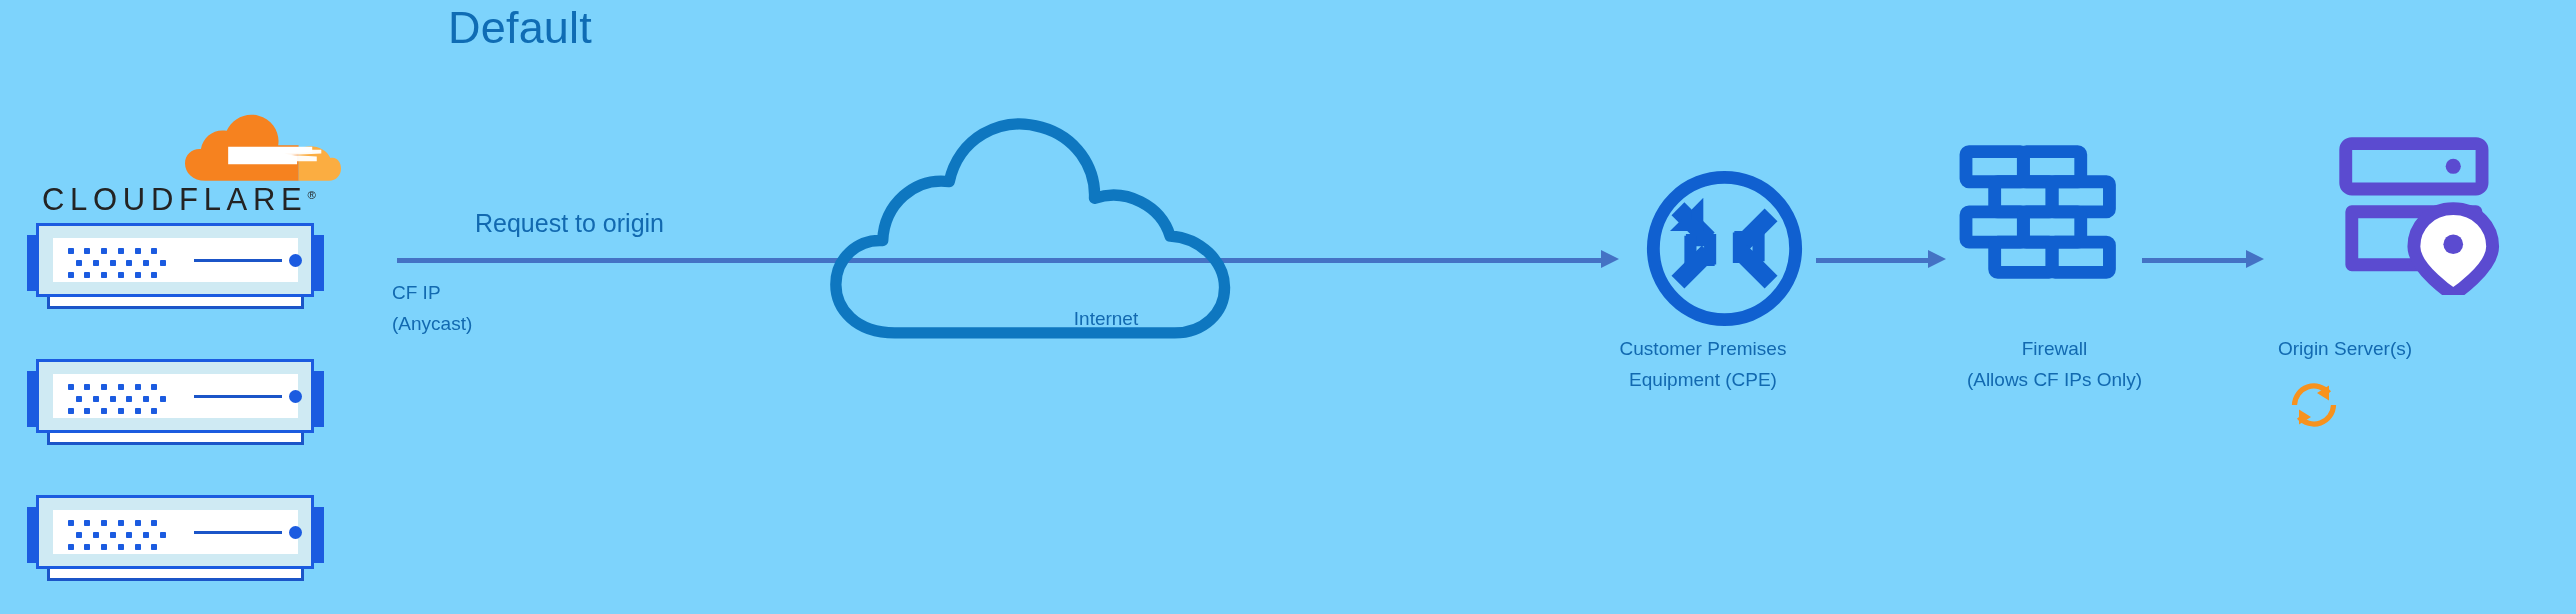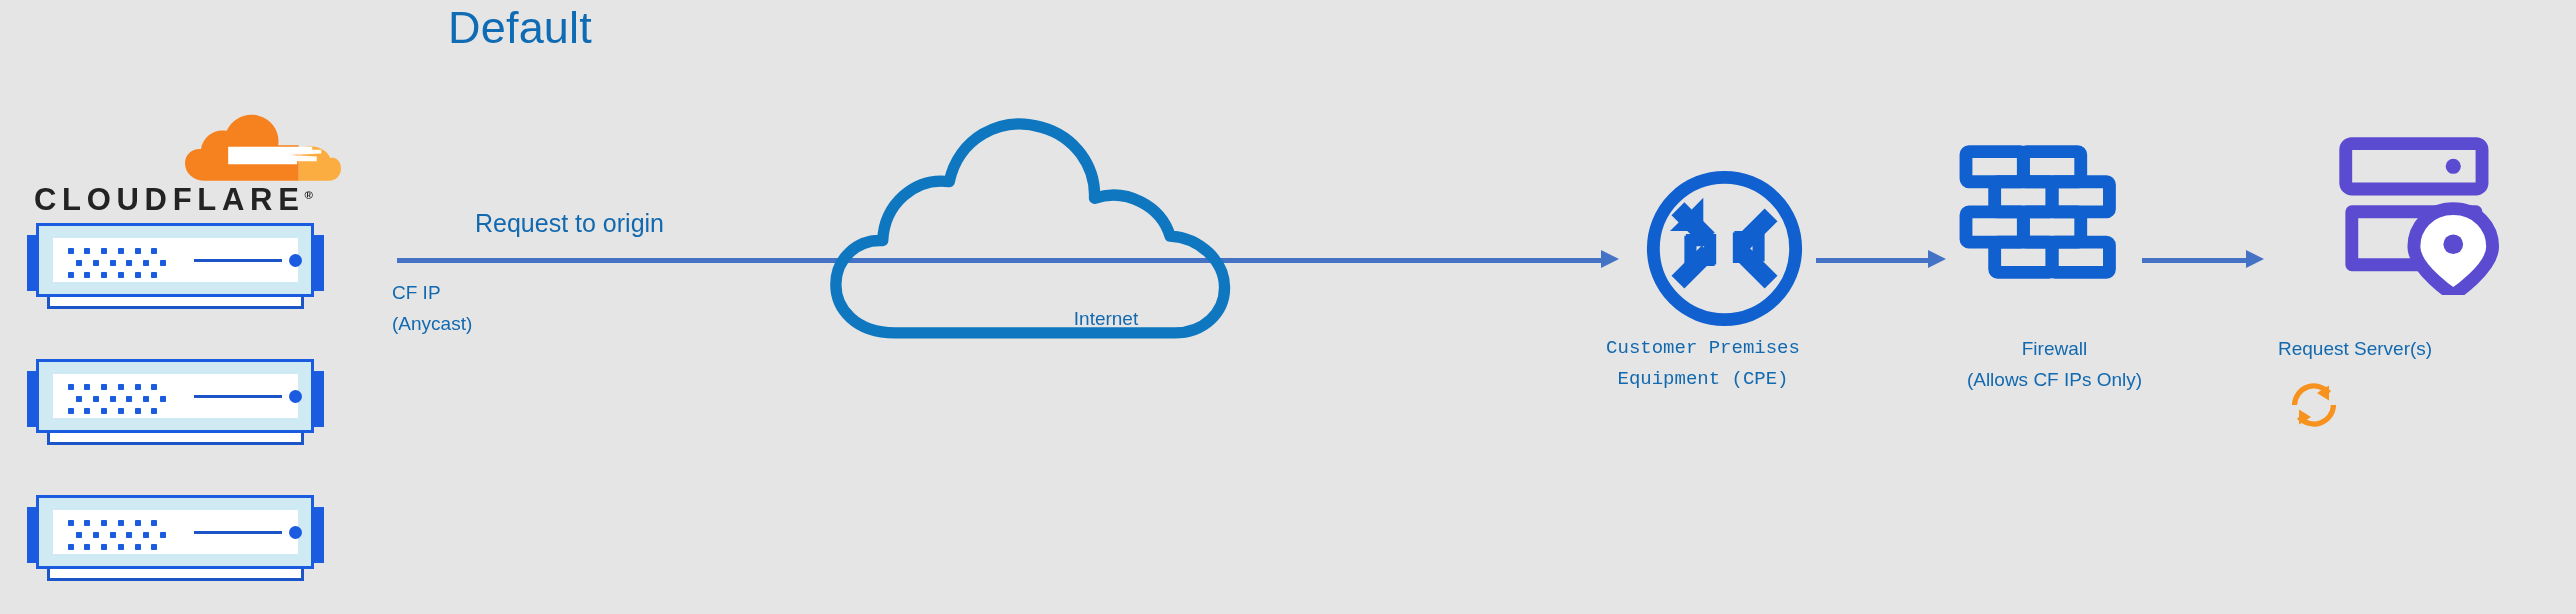--- a/index.html
+++ b/index.html
@@ -8,45 +8,45 @@
     padding: 0;
     background: #ffffff;
   }
   body {
     font-family: "Liberation Sans", "DejaVu Sans", sans-serif;
   }
   #canvas {
     position: relative;
     width: 2576px;
     height: 614px;
-    background: #e5e5e5;
+    background: #7dd3fc;
     overflow: hidden;
   }
   .abs { position: absolute; }
 
   
   #diagram-title {
     left: 448px;
     top: 0px;
     font-size: 45px;
     color: #0F6CB4;
     letter-spacing: 0.2px;
     white-space: nowrap;
     line-height: 1.25;
   }
 
   
   #cf-logo { left: 30px; top: 114px; width: 310px; height: 106px; }
   #cf-logo .mark { position: absolute; left: 155px; top: 0px; }
   #cf-logo .wordmark {
     position: absolute;
-    left: 4px;
+    left: 12px;
     top: 68px;
     font-size: 31px;
-    font-weight: bold;
+    font-weight: normal;
     letter-spacing: 5.7px;
     color: #232323;
     white-space: nowrap;
   }
   #cf-logo .wordmark sup {
     font-size: 11.4px;
     letter-spacing: 0;
     vertical-align: super;
   }
 
@@ -124,21 +124,21 @@
     color: #1269B0;
     font-size: 19px;
     line-height: 31px;
     white-space: pre-line;
   }
   .label.center { text-align: center; }
 
   #label-request-to-origin { left: 475px; top: 208px; font-size: 25px; }
   #label-cf-ip            { left: 392px; top: 277px; }
   #label-internet         { left: 1000px; top: 303px; width: 212px; }
-  #label-cpe              { left: 1529px; top: 333px; width: 348px; font-family: Liberation Mono, monospace; }
+  #label-cpe              { left: 1529px; top: 333px; width: 348px; }
   #label-firewall         { left: 1888px; top: 333px; width: 333px; }
   #label-origin           { left: 2278px; top: 333px; width: 298px; }
   #label-cloudflared      { left: 2355px; top: 377px; width: 219px; line-height: 30px; }
 
   
   #internet-cloud { left: 825px; top: 106px; }
 
   
   #cpe-icon { left: 1642px; top: 166px; }
 
@@ -358,21 +358,21 @@
       <path d="M18 100 L182 100 L182 120 L160 152 L160 170 L18 170 Z" fill="none" stroke="#5B4BD0" stroke-width="17" stroke-linejoin="round"></path>
 
       <path d="M152 96
                C 120 96 100 120 100 146
                C 100 176 152 210 152 210
                C 152 210 204 176 204 146
                C 204 120 184 96 152 96 Z" fill="#FFFFFF" stroke="#5B4BD0" stroke-width="17" stroke-linejoin="round"></path>
       <circle cx="152" cy="143" r="13" fill="#5B4BD0"></circle>
     </svg>
   </div>
-  <div class="abs label" id="label-origin">Request Server(s)</div>
+  <div class="abs label" id="label-origin">Origin Server(s)</div>
 
   <div class="abs" id="cloudflared-icon">
     <svg width="54" height="54" viewBox="0 0 72 72" xmlns="http://www.w3.org/2000/svg">
       <g fill="none" stroke="#F7921E" stroke-width="7" stroke-linecap="butt">
         <path d="M10 36 A26 26 0 0 1 56 20"></path>
         <path d="M62 36 A26 26 0 0 1 16 52"></path>
       </g>
       <polygon points="56,10 56,30 40,20" fill="#F7921E"></polygon>
       <polygon points="16,62 16,42 32,52" fill="#F7921E"></polygon>
     </svg>

